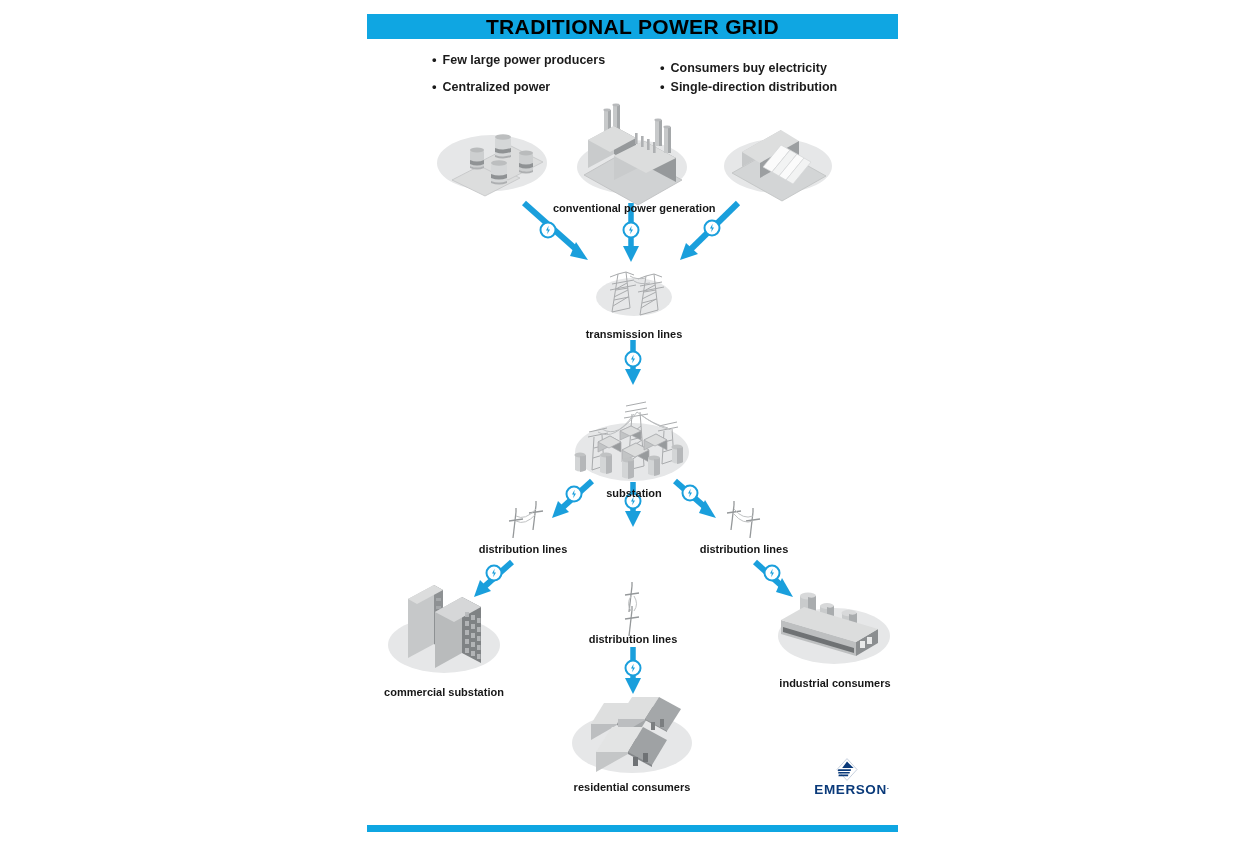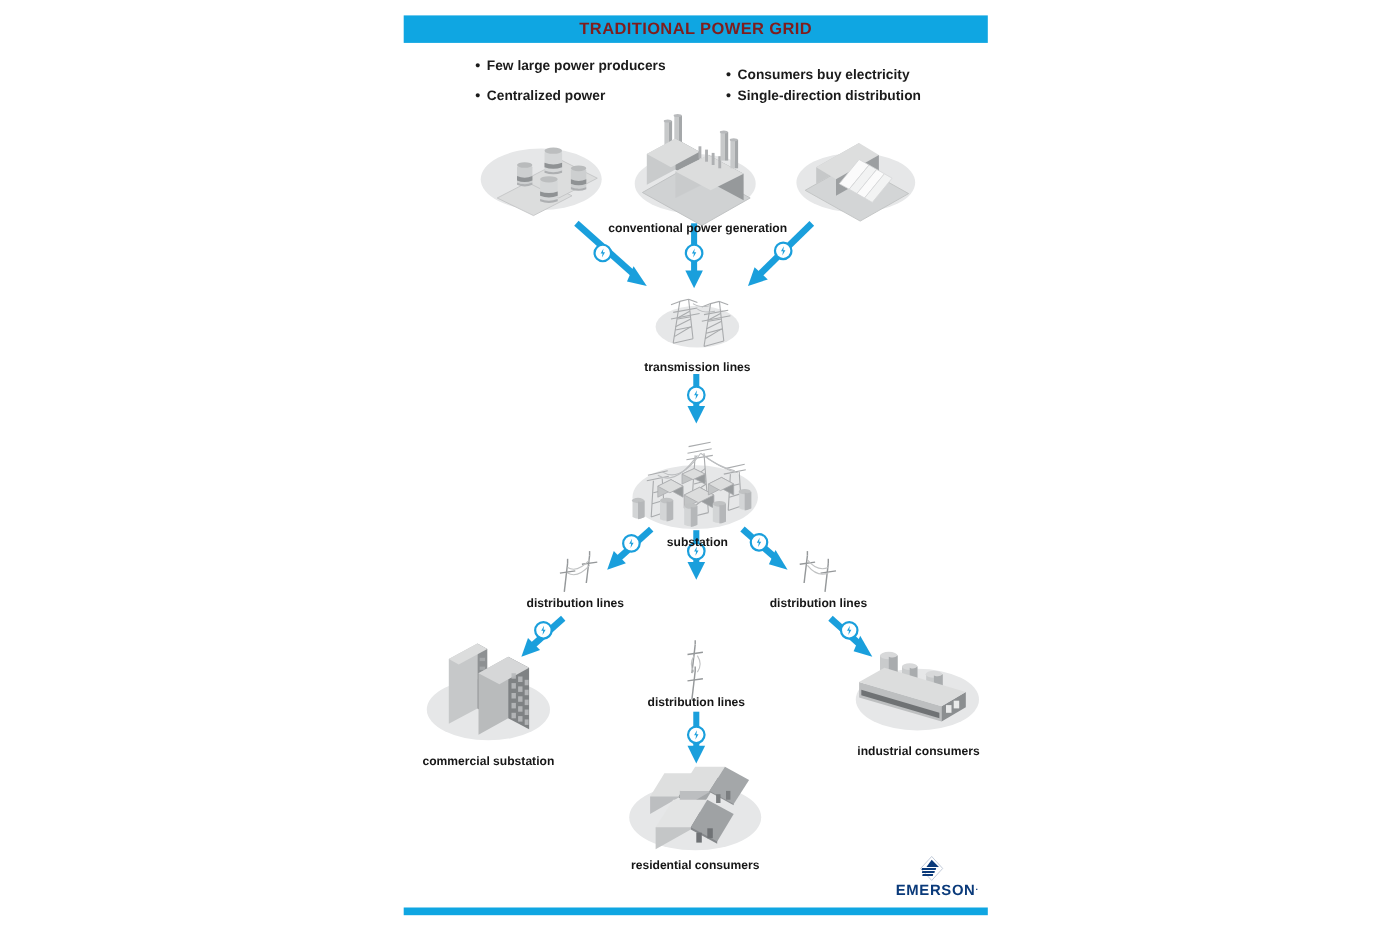--- a/index.html
+++ b/index.html
@@ -9,41 +9,41 @@
     overflow:hidden;position:relative;
   }
   #page{position:absolute;left:0;top:0;width:1260px;height:845px;background:#fff;}
 
   
   .header-bar{
     position:absolute;left:367px;top:14px;width:531px;height:25px;
     background:#0fa6e2;display:flex;align-items:center;justify-content:center;
   }
   .header-title{
-    color:#7f1d1d;font-size:15px;font-weight:bold;letter-spacing:.35px;
+    color:#000000;font-size:21px;font-weight:bold;letter-spacing:.35px;
     white-space:nowrap;
   }
 
   
   .bullets{position:absolute;left:420px;top:48px;width:470px;height:50px;}
   .bullet{
     position:absolute;font-size:12.5px;font-weight:bold;color:#1b1b1b;
     white-space:nowrap;
   }
   .bullet::before{content:"\2022";margin-right:6px;font-size:13px;}
   .b0{left:12px;top:4px;}
   .b1{left:12px;top:31px;}
   .b2{left:240px;top:12px;}
   .b3{left:240px;top:31px;}
 
   
   .footer-rule{
     position:absolute;left:367px;top:825px;width:531px;height:7px;background:#0fa6e2;
   }
-  .logo{position:absolute;left:806px;top:778px;width:92px;height:42px;}
+  .logo{position:absolute;left:806px;top:758px;width:92px;height:42px;}
   .logo-mark{position:absolute;left:30px;top:0px;width:22px;height:23px;}
   .logo-text{
     position:absolute;left:0;top:24px;width:92px;text-align:center;
     font-size:13.5px;font-weight:bold;color:#0a3a7a;letter-spacing:.6px;
   }
   .logo-text .tm{font-size:8px;vertical-align:top;}
   .node-label{
     position:absolute;font-size:11px;color:#171717;white-space:nowrap;
     text-align:center;font-weight:600;
   }

